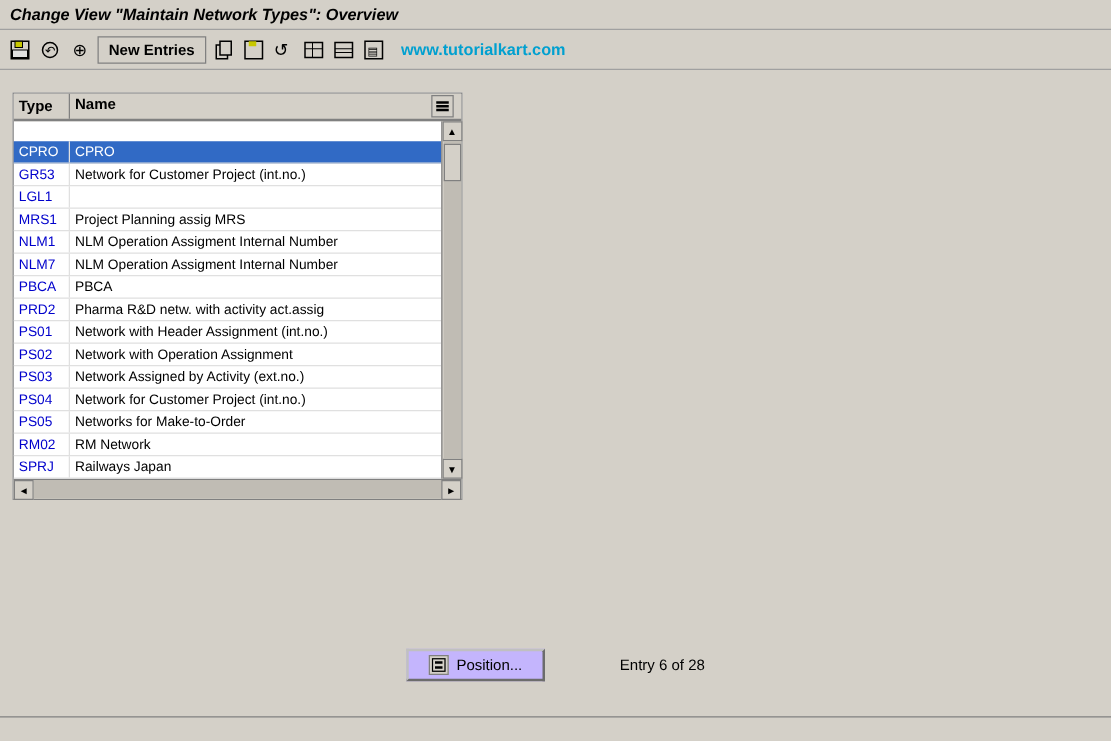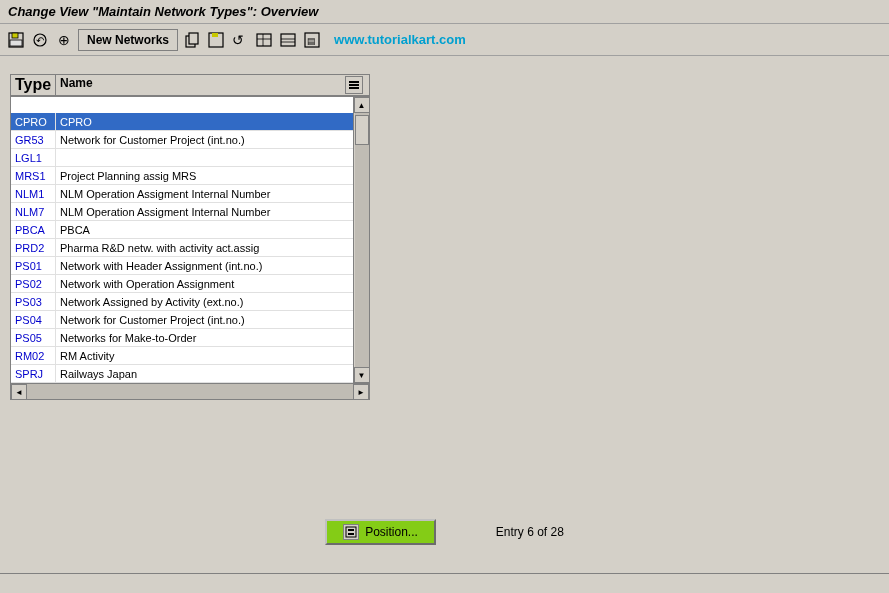--- a/index.html
+++ b/index.html
@@ -86,21 +86,21 @@
       border-bottom: 2px solid #808080;
       height: 22px;
       align-items: center;
     }
 
     .col-type-header {
       width: 45px;
       min-width: 45px;
       padding: 2px 4px;
       font-weight: bold;
-      font-size: 16px;
+      font-size: 12px;
       border-right: 1px solid #808080;
       height: 100%;
       display: flex;
       align-items: center;
     }
 
     .col-name-header {
       flex: 1;
       padding: 0 4px;
       font-weight: bold;
@@ -237,21 +237,21 @@
       bottom: 30px;
       left: 0;
       right: 0;
       display: flex;
       align-items: center;
       justify-content: center;
       gap: 60px;
     }
 
     .position-btn {
-      background: #84cc16;
+      background: #c4b5fd;
       border: 2px outset #c0c0c0;
       padding: 4px 16px;
       cursor: pointer;
       font-size: 12px;
       display: flex;
       align-items: center;
       gap: 6px;
       height: 26px;
     }
 
@@ -309,21 +309,21 @@
       <text x="5" y="13" font-size="10" fill="#000">↶</text>
     </svg>
   </div>
   <div class="toolbar-icon" title="Forward">
     <svg width="18" height="18" viewBox="0 0 18 18">
       <text x="3" y="14" font-size="14" fill="#000">⊕</text>
     </svg>
   </div>
 
   <button class="new-entries-btn">
-    <span>New Networks</span>
+    <span>New Entries</span>
   </button>
 
   <div class="toolbar-icon">
     <svg width="18" height="18" viewBox="0 0 18 18">
       <rect x="3" y="5" width="9" height="11" fill="none" stroke="#000" stroke-width="1.2"></rect>
       <rect x="6" y="2" width="9" height="11" fill="#d4d0c8" stroke="#000" stroke-width="1.2"></rect>
     </svg>
   </div>
   <div class="toolbar-icon">
     <svg width="18" height="18" viewBox="0 0 18 18">
@@ -427,21 +427,21 @@
           <div class="table-row">
             <div class="col-type">PS04</div>
             <div class="col-name">Network for Customer Project (int.no.)</div>
           </div>
           <div class="table-row">
             <div class="col-type">PS05</div>
             <div class="col-name">Networks for Make-to-Order</div>
           </div>
           <div class="table-row">
             <div class="col-type">RM02</div>
-            <div class="col-name">RM Activity</div>
+            <div class="col-name">RM Network</div>
           </div>
           <div class="table-row">
             <div class="col-type">SPRJ</div>
             <div class="col-name">Railways Japan</div>
           </div>
         </div>
       <div class="scroll-bar-right">
         <div class="scroll-btn">▲</div>
         <div class="scroll-track">
           <div class="scroll-thumb"></div>

